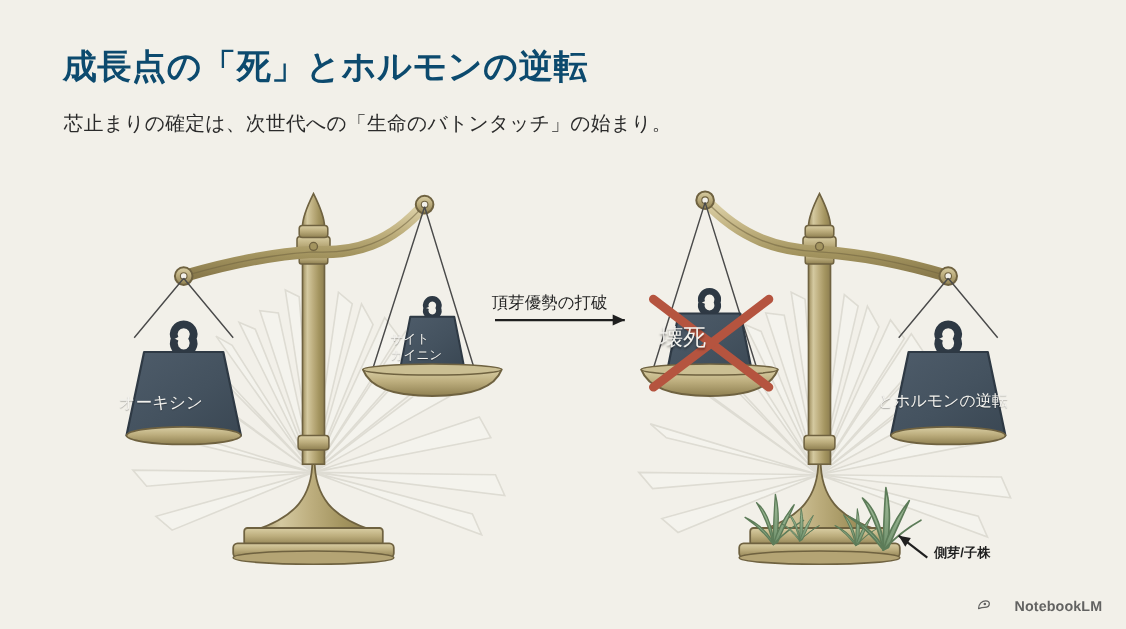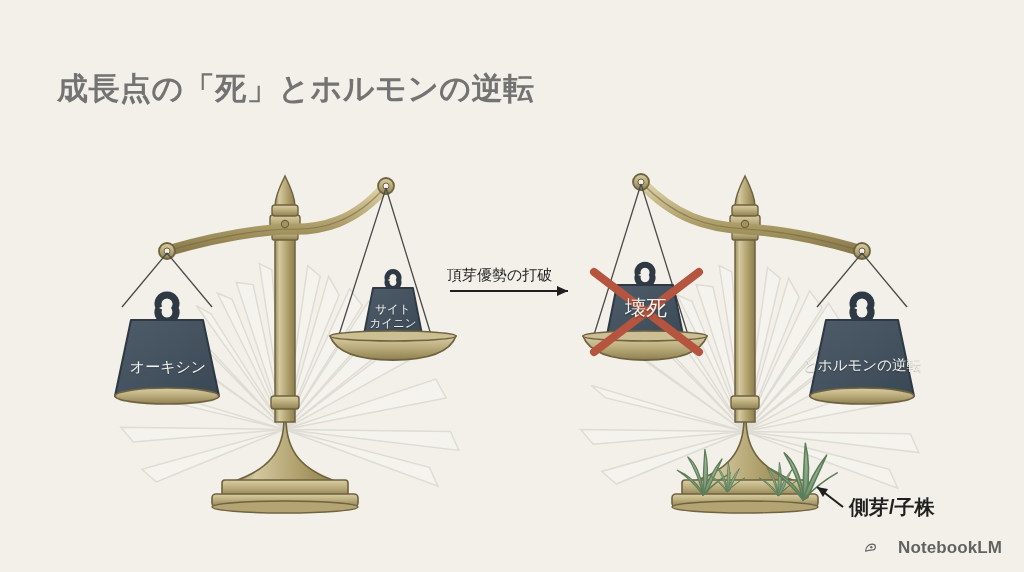--- a/index.html
+++ b/index.html
@@ -20,24 +20,23 @@
   }
 
   
   #title {
     position: absolute;
     left: 57px;
     top: 40px;
     font-family: "Liberation Serif", "DejaVu Serif", serif;
     font-size: 31px;
     font-weight: bold;
-    color: #737373;
+    color: #0c4a6e;
     letter-spacing: 0.5px;
     white-space: nowrap;
-    margin-top: 28px;
   }
   #subtitle {
     position: absolute;
     left: 58px;
     top: 100px;
     font-family: "Liberation Sans", "DejaVu Sans", sans-serif;
     font-size: 18px;
     font-weight: 500;
     color: #2b2b2b;
     letter-spacing: 0.2px;
@@ -51,21 +50,20 @@
     top: 0;
     width: 1024px;
     height: 572px;
   }
 
   
   .weight-label {
     position: absolute;
     color: #f3f2ee;
     font-family: "Liberation Sans", "DejaVu Sans", sans-serif;
-    text-align: center;
     line-height: 1.18;
     white-space: pre-line;
     pointer-events: none;
     text-shadow: 0 1px 1px rgba(0,0,0,0.30);
   }
   #label-auxin {
     left: 108px; top: 358px; width: 120px;
     font-size: 15px;
   }
   #label-cyto-small {
@@ -89,47 +87,48 @@
     top: 266px;
     font-size: 15px;
     font-weight: 400;
     color: #1f1f1f;
     white-space: nowrap;
   }
   #shoot-caption {
     position: absolute;
     left: 849px;
     top: 494px;
-    font-size: 20px;
+    font-size: 12px;
     font-weight: 600;
     color: #1f1f1f;
     white-space: nowrap;
   }
 
   
   #watermark {
     position: absolute;
     right: 22px;
     bottom: 14px;
     display: flex;
     align-items: center;
     gap: 21px;
     color: #4a4a4a;
-    font-size: 17px;
+    font-size: 13px;
     font-weight: 600;
     letter-spacing: 0.1px;
     opacity: 0.85;
   }
 </style>
 </head>
 <body>
 
 <div id="slide">
 
   <div id="title">成長点の「死」とホルモンの逆転</div>
+  <div id="subtitle">芯止まりの確定は、次世代への「生命のバトンタッチ」の始まり。</div>
 
   <svg id="diagram" viewBox="0 0 1024 572" xmlns="http://www.w3.org/2000/svg">
     <defs>
 
       <linearGradient id="brassV" x1="0" y1="0" x2="1" y2="0">
         <stop offset="0%" stop-color="#9d8d5d"></stop>
         <stop offset="22%" stop-color="#d4c9a0"></stop>
         <stop offset="48%" stop-color="#bdae7e"></stop>
         <stop offset="75%" stop-color="#a3945f"></stop>
         <stop offset="100%" stop-color="#8d7e50"></stop>

